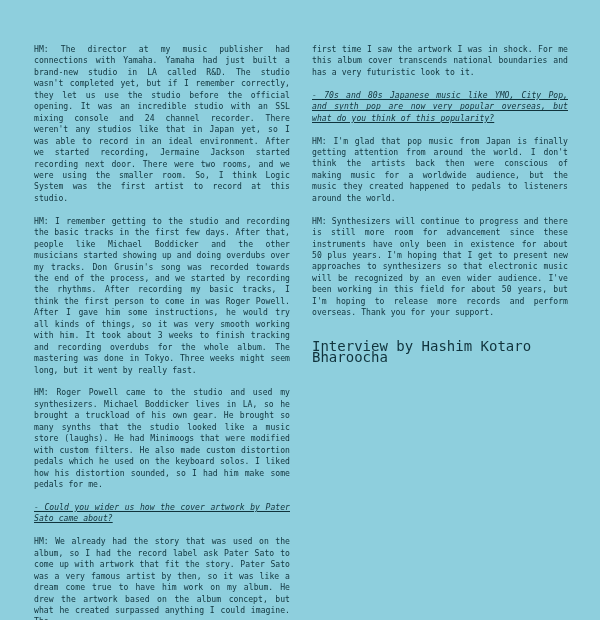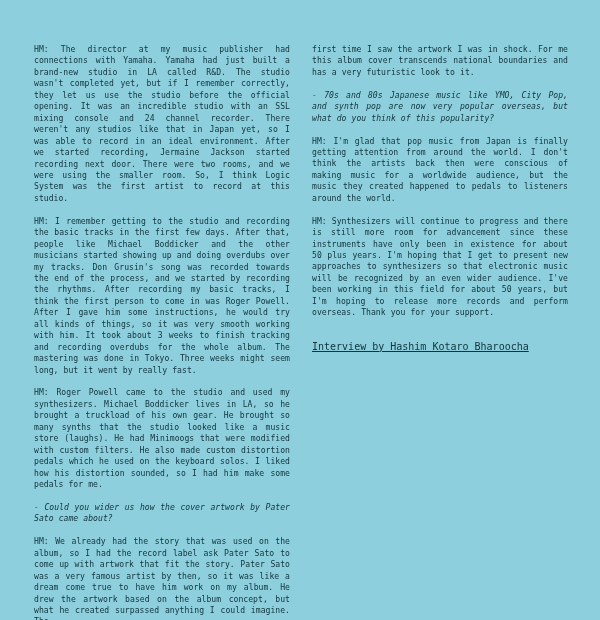--- a/index.html
+++ b/index.html
@@ -35,30 +35,30 @@
     font-size: 8.1px;
     line-height: 11.45px;
     color: #10333c;
     text-align: justify;
     margin: 0 0 11.4px 0;
     letter-spacing: 0.02px;
     word-spacing: 0.2px;
   }
   .para.question {
     font-style: italic;
+    text-decoration: underline;
   }
   .para.last {
     margin-bottom: 0;
   }
   .credit {
-    font-size: 10px;
+    font-size: 14px;
     line-height: 11.45px;
     color: #10333c;
     margin: 22px 0 0 0;
-    text-decoration: underline;
   }
 </style>
 </head>
 <body>
 
 <div class="page">
   <div class="columns">
 
     <div class="col">
       <p class="para">HM: The director at my music publisher had connections with Yamaha. Yamaha had just built a brand-new studio in LA called R&amp;D. The studio wasn't completed yet, but if I remember correctly, they let us use the studio before the official opening. It was an incredible studio with an SSL mixing console and 24 channel recorder. There weren't any studios like that in Japan yet, so I was able to record in an ideal environment. After we started recording, Jermaine Jackson started recording next door. There were two rooms, and we were using the smaller room. So, I think Logic System was the first artist to record at this studio.</p>

